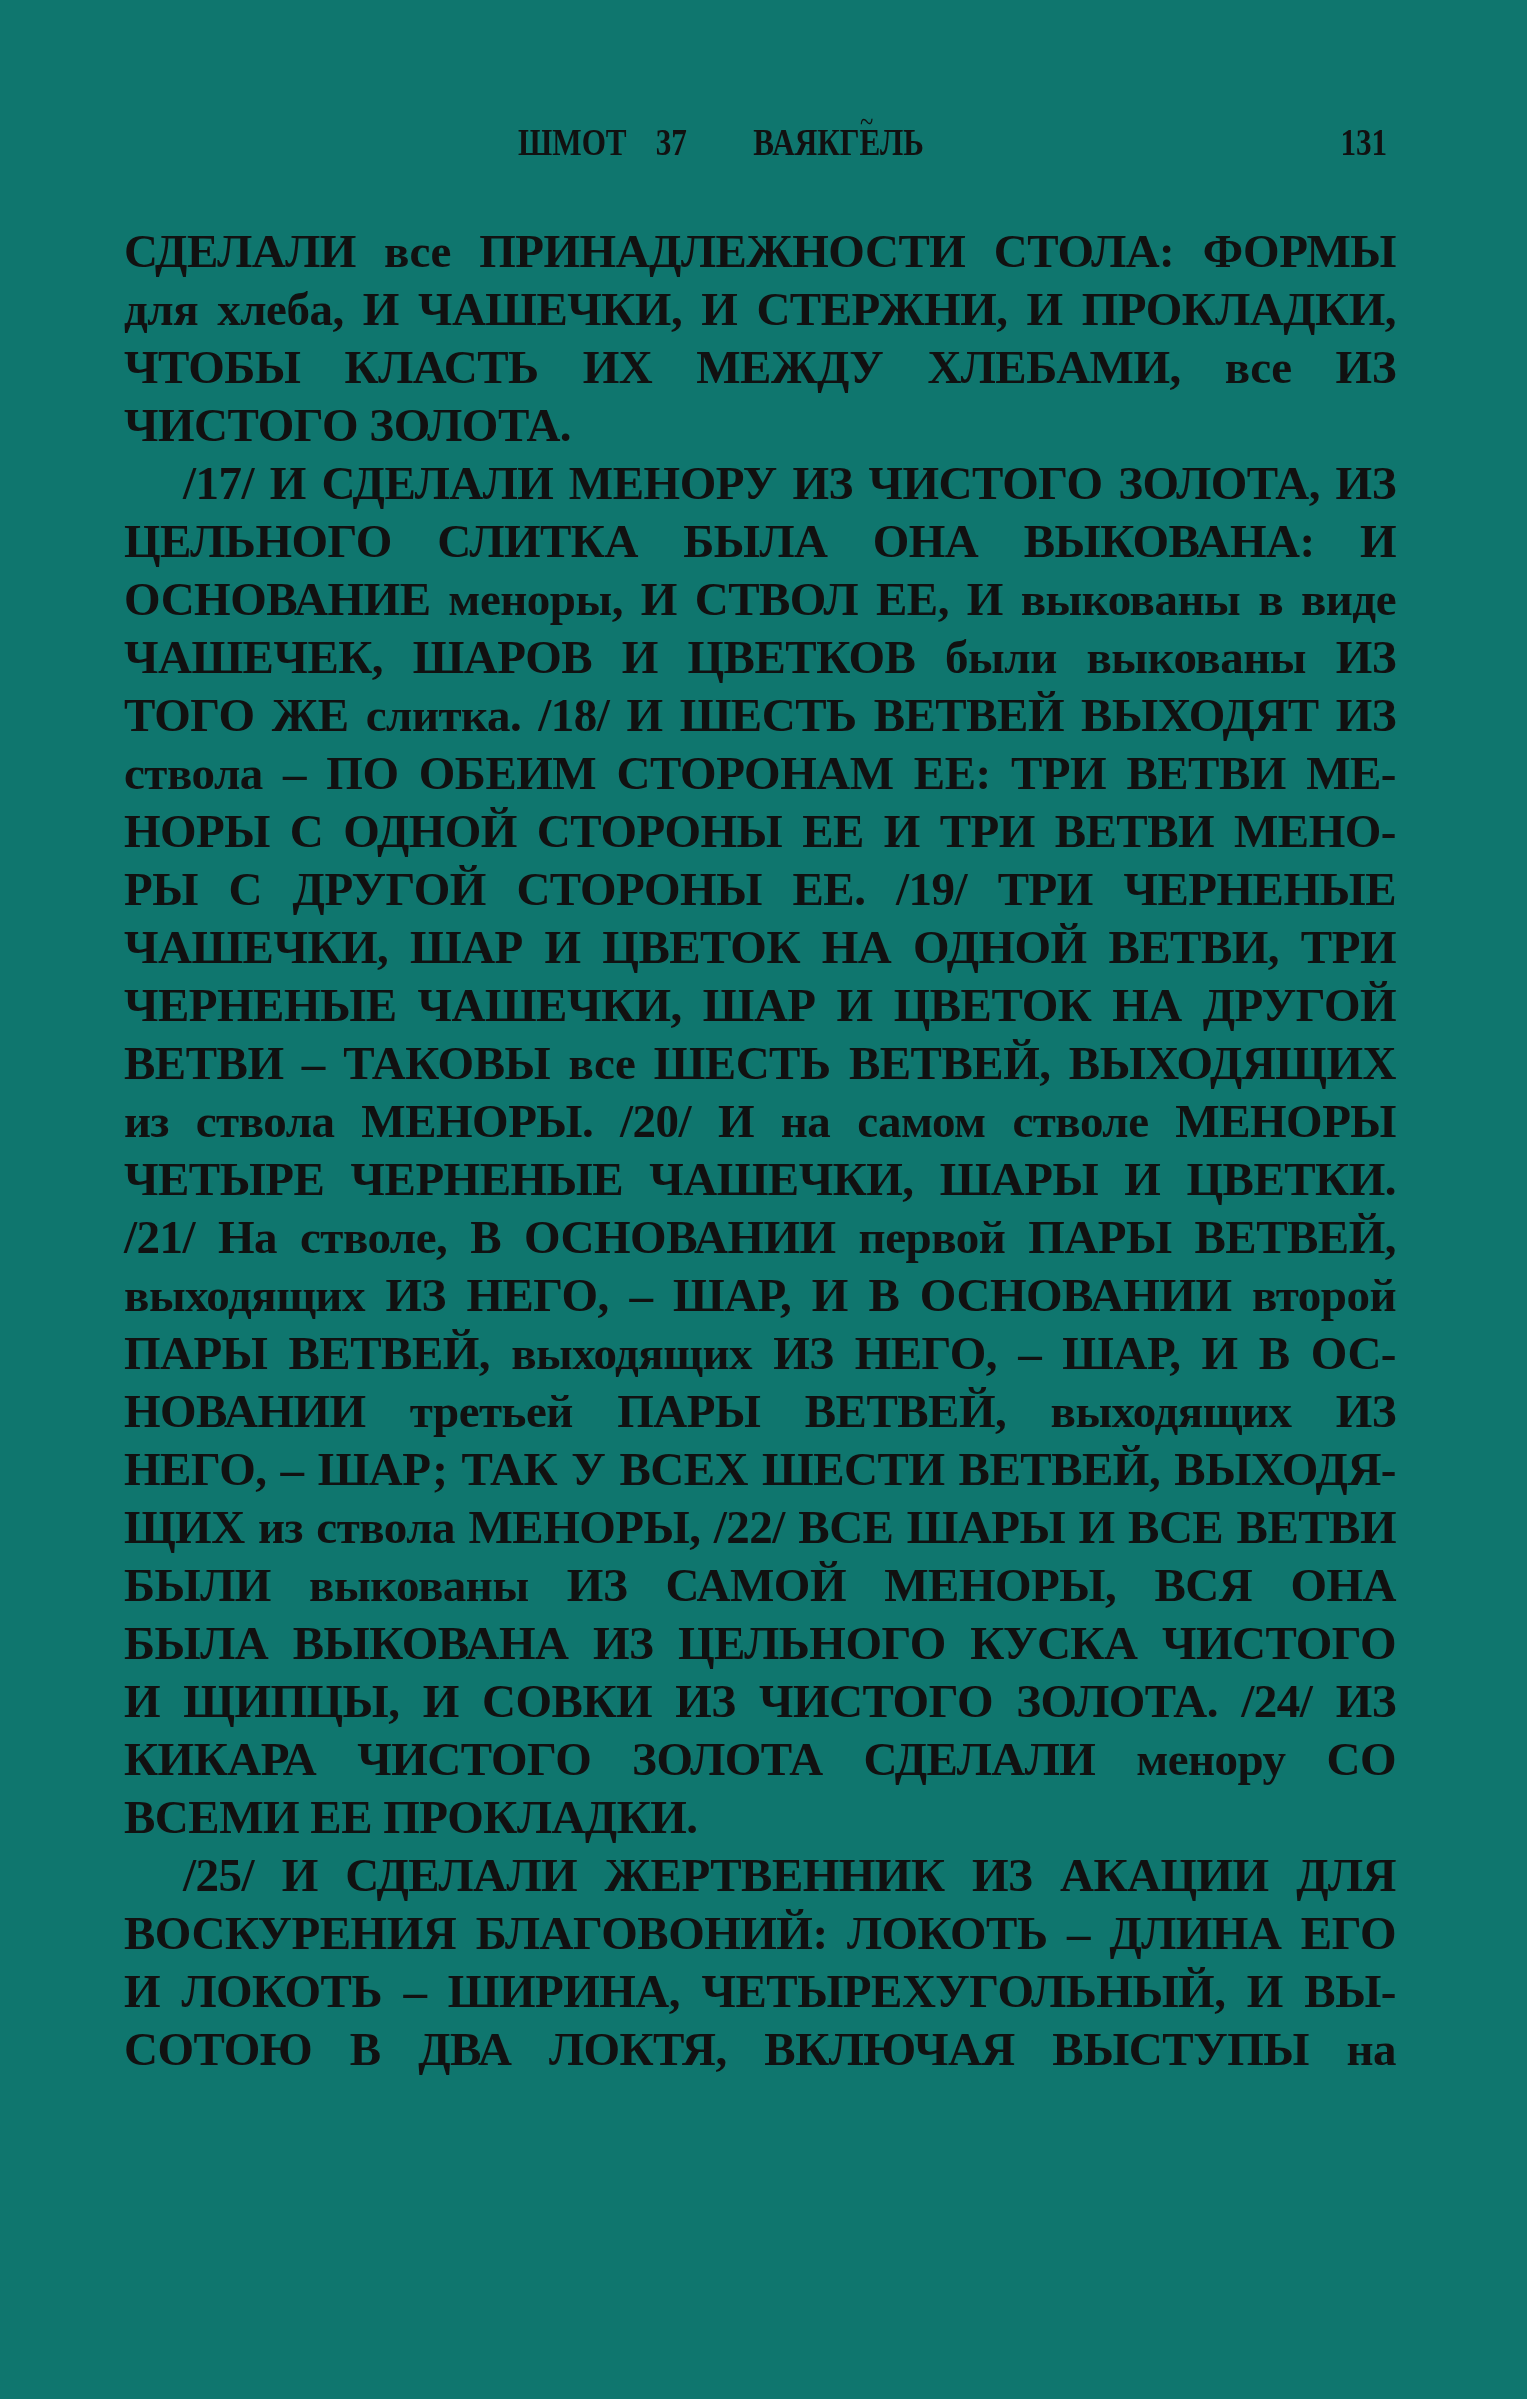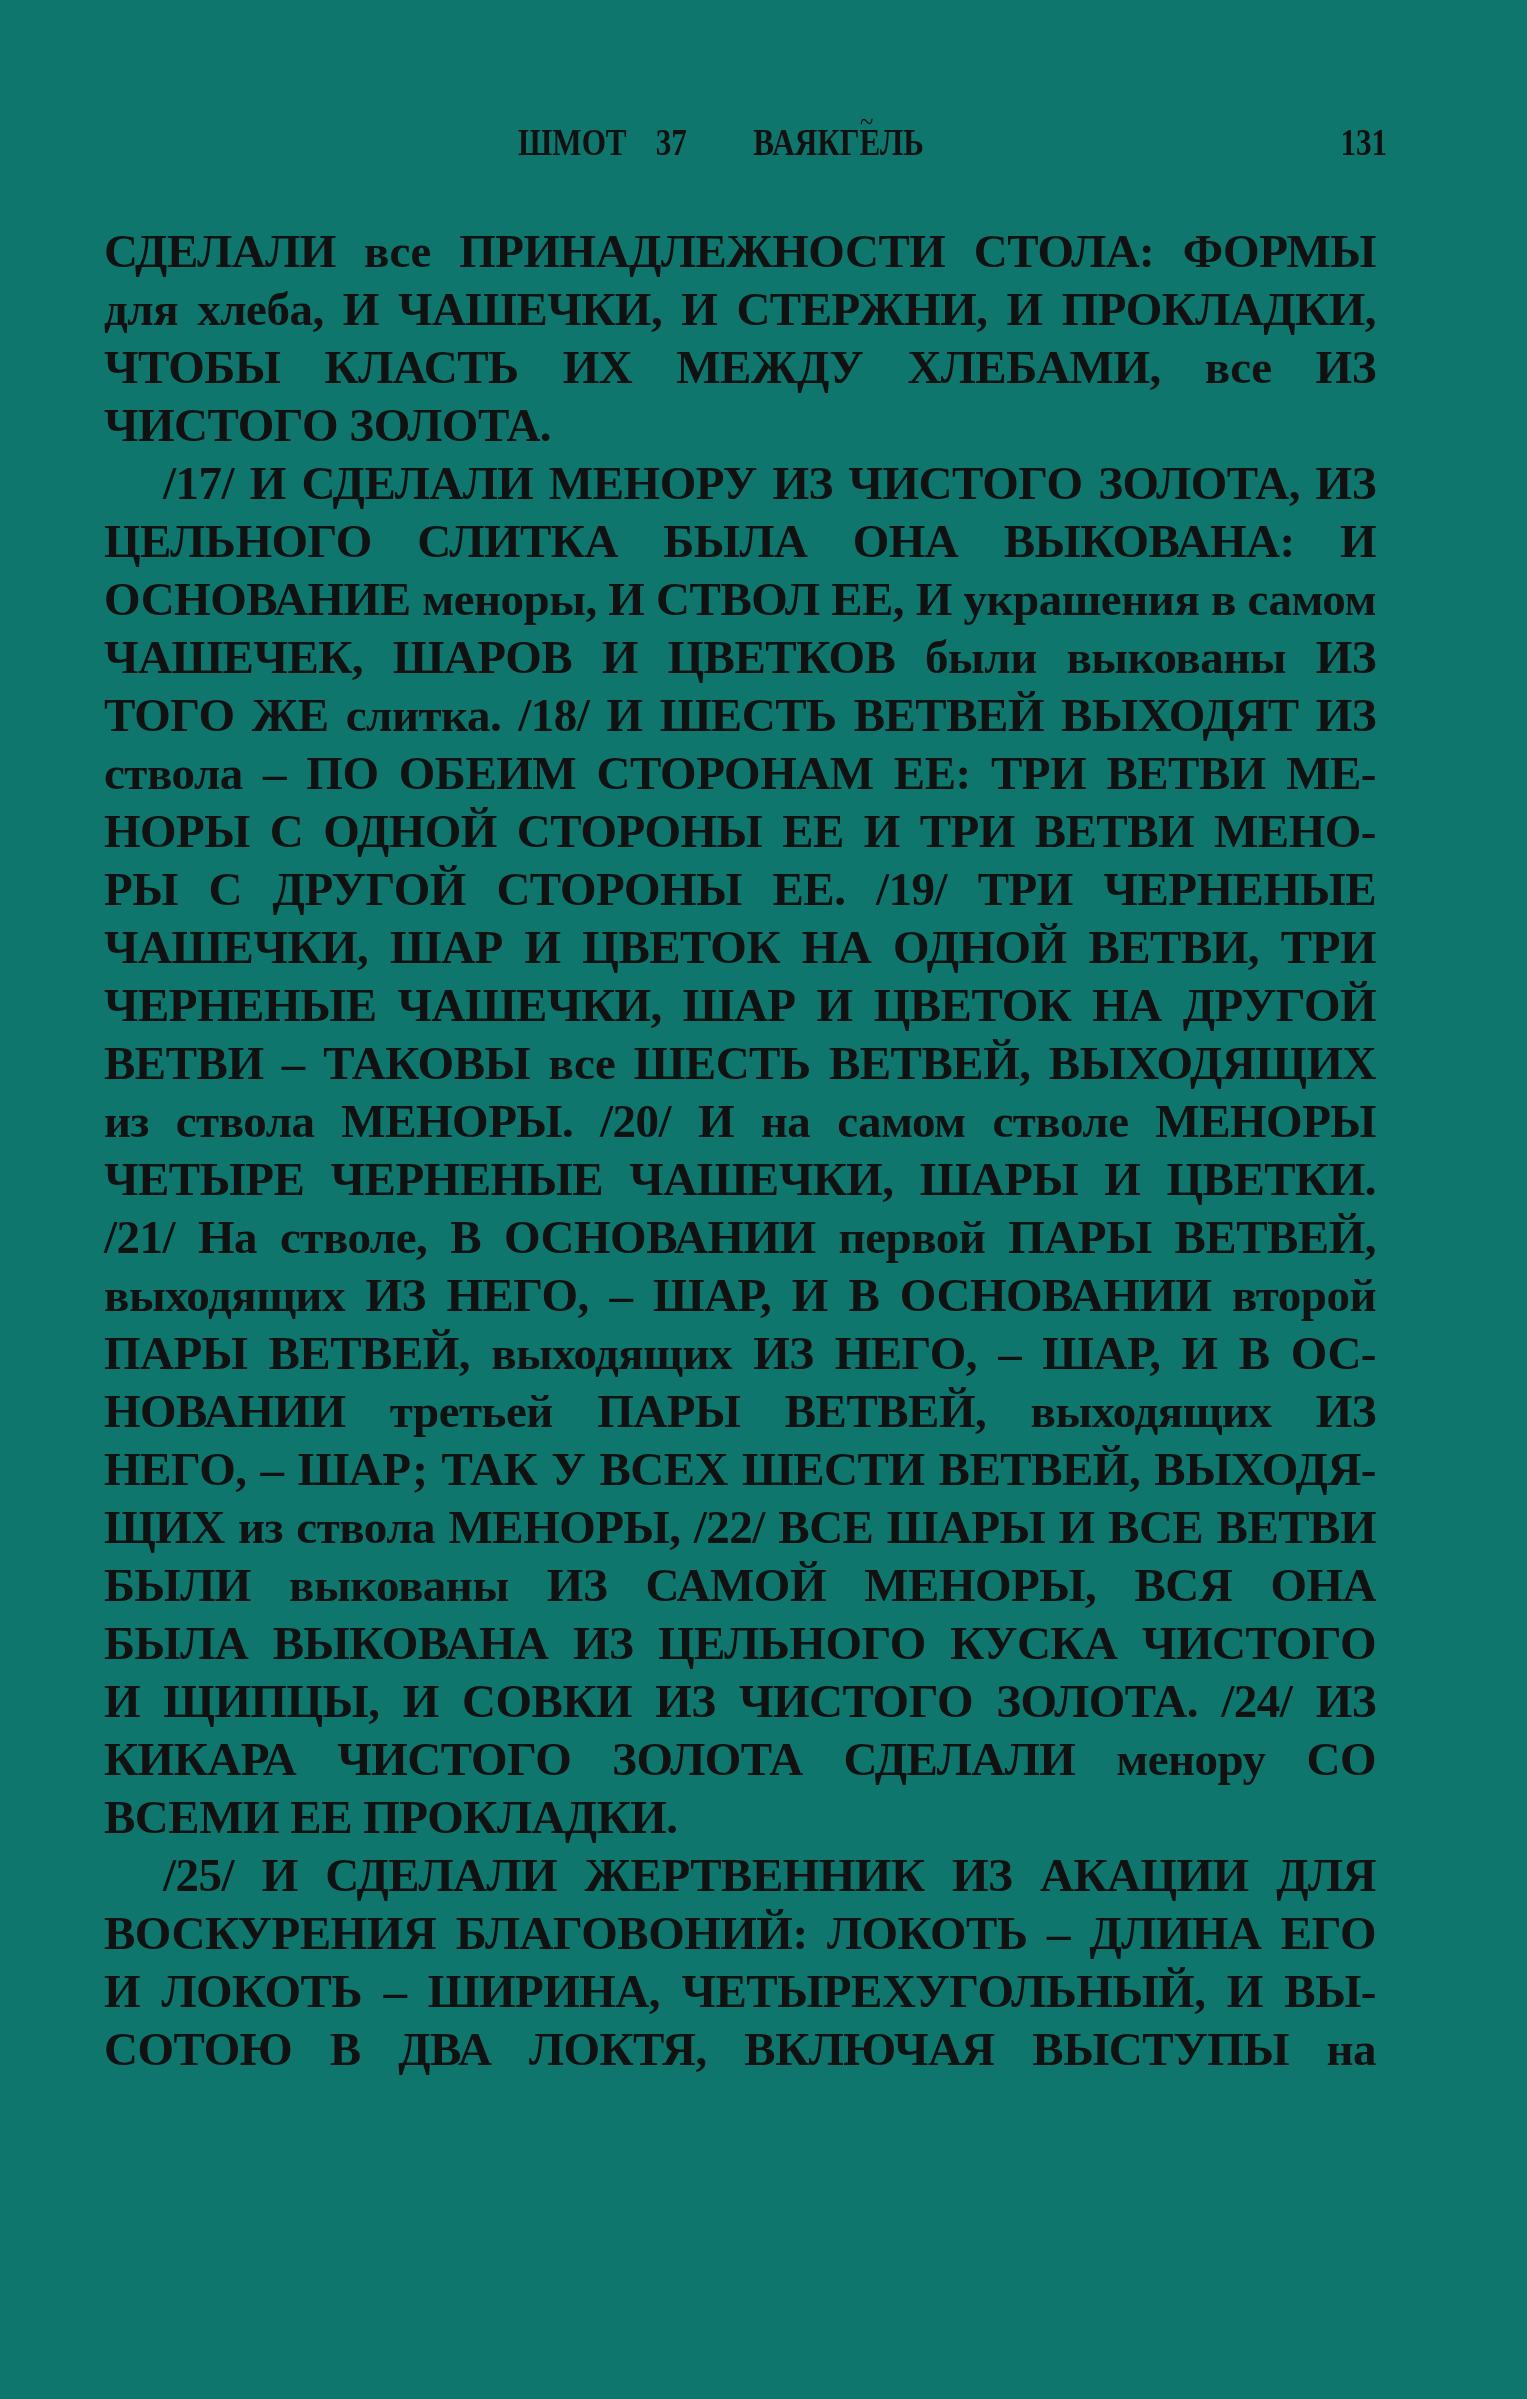--- a/index.html
+++ b/index.html
@@ -39,21 +39,21 @@
     .rh-tilde {
       position: absolute;
       left: 417px;
       top: -20px;
       font-size: 30px;
       font-weight: normal;
     }
     .rh-page { position: absolute; left: 1003px; }
     .body-text {
       position: absolute;
-      left: 104px;
+      left: 124px;
       top: 222px;
       width: 1272px;
     }
     .line {
       height: 58px;
       font-weight: bold;
       font-size: 47px;
       line-height: 58px;
       white-space: nowrap;
       letter-spacing: -0.5px;
@@ -97,21 +97,21 @@
     <div class="line last">
         <span class="inner">ЧИСТОГО ЗОЛОТА.</span>
       </div>
     <div class="line indent">
         <span class="inner">/17/ И СДЕЛАЛИ МЕНОРУ ИЗ ЧИСТОГО ЗОЛОТА, ИЗ</span>
       </div>
     <div class="line">
         <span class="inner">ЦЕЛЬНОГО СЛИТКА БЫЛА ОНА ВЫКОВАНА: И</span>
       </div>
     <div class="line">
-        <span class="inner">ОСНОВАНИЕ меноры, И СТВОЛ ЕЕ, И украшения в самом</span>
+        <span class="inner">ОСНОВАНИЕ меноры, И СТВОЛ ЕЕ, И выкованы в виде</span>
       </div>
     <div class="line">
         <span class="inner">ЧАШЕЧЕК, ШАРОВ И ЦВЕТКОВ были выкованы ИЗ</span>
       </div>
     <div class="line">
         <span class="inner">ТОГО ЖЕ слитка. /18/ И ШЕСТЬ ВЕТВЕЙ ВЫХОДЯТ ИЗ</span>
       </div>
     <div class="line">
         <span class="inner">ствола – ПО ОБЕИМ СТОРОНАМ ЕЕ: ТРИ ВЕТВИ МЕ-</span>
       </div>

